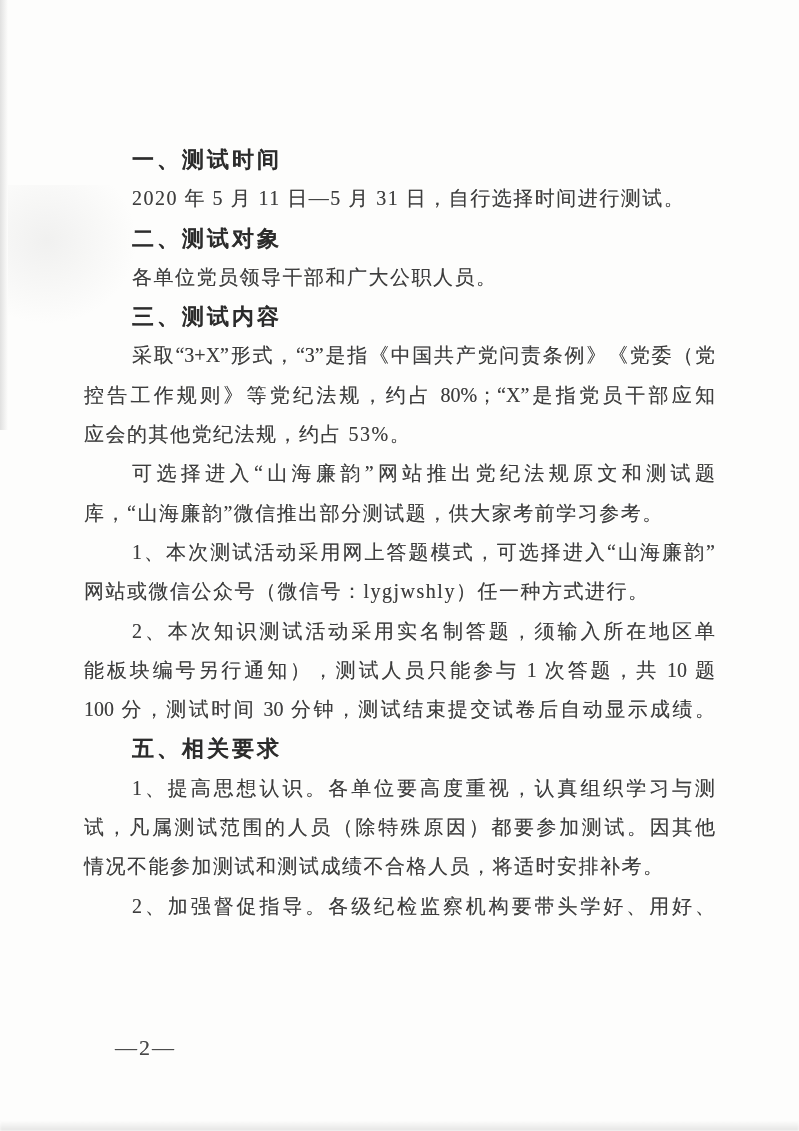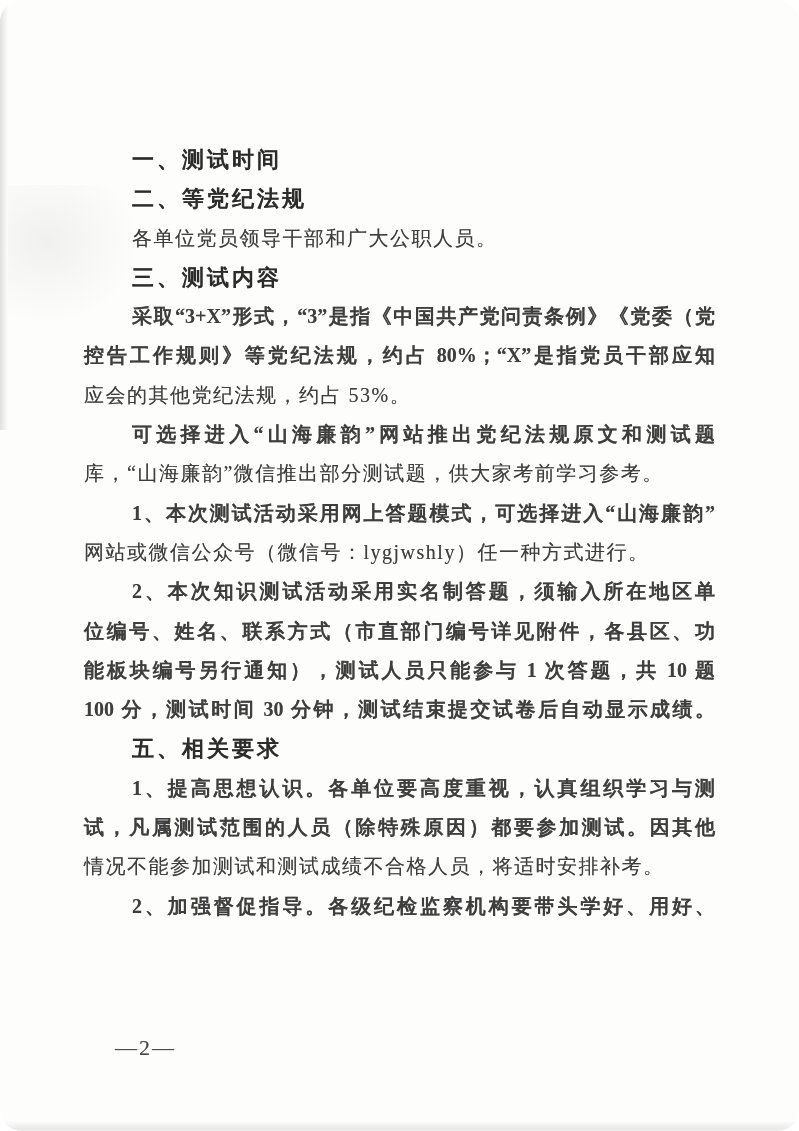--- a/index.html
+++ b/index.html
@@ -2,21 +2,20 @@
 <html><head>
 <meta charset="utf-8">
 <style>
   html,body{margin:0;padding:0;background:#ffffff;}
   .page{
     position:relative;
     width:799px;height:1131px;
     background:#fdfdfc;
     overflow:hidden;
     font-family:"Liberation Serif","DejaVu Serif",serif;
-    border-radius:22px;
   }
   
   .scan-edge{
     position:absolute;left:0;top:0;width:8px;height:430px;
     background:linear-gradient(to right, rgba(190,190,190,0.45), rgba(255,255,255,0));
     pointer-events:none;
   }
   .scan-smudge-topleft{
     position:absolute;left:8px;top:185px;width:130px;height:140px;
     background:radial-gradient(ellipse at 30% 40%, rgba(150,150,150,0.12), rgba(255,255,255,0) 70%);
@@ -31,21 +30,21 @@
   
   .doc{
     position:absolute;left:84px;top:140px;width:631px;
     font-size:20px;
     line-height:39.3px;
     color:#3e3e3e;
     text-shadow:0 0 0.5px rgba(70,70,70,0.55);
   }
   .line{margin:0;padding:0;}
   .ind{text-indent:48px;}
-  .jst{text-align:justify;text-align-last:justify;font-weight:bold;}
+  .jst{text-align:justify;text-align-last:justify;}
   .short{letter-spacing:1.5px;}
   .hd{
     font-family:"Liberation Sans","DejaVu Sans",sans-serif;
     font-weight:bold;
     font-size:22px;
     letter-spacing:3px;
     color:#2c2c2c;
   }
   .pageno{
     position:absolute;left:115px;top:1035px;
@@ -58,35 +57,35 @@
 <body>
 
 <div class="page">
 
   <div class="scan-edge"></div>
   <div class="scan-smudge-topleft"></div>
 
   <main class="doc">
 
     <h2 class="line hd ind">一、测试时间</h2>
+    <p class="line ind short">2020 年 5 月 11 日—5 月 31 日，自行选择时间进行测试。</p>
 
-    <h2 class="line hd ind">二、等党纪法规</h2>
+    <h2 class="line hd ind">二、测试对象</h2>
     <p class="line ind short">各单位党员领导干部和广大公职人员。</p>
 
     <h2 class="line hd ind">三、测试内容</h2>
     <p class="line ind jst">采取“3+X”形式，“3”是指《中国共产党问责条例》《党委（党</p>
     <p class="line jst">控告工作规则》等党纪法规，约占 80%；“X”是指党员干部应知</p>
     <p class="line short">应会的其他党纪法规，约占 53%。</p>
     <p class="line ind jst">可选择进入“山海廉韵”网站推出党纪法规原文和测试题</p>
     <p class="line short">库，“山海廉韵”微信推出部分测试题，供大家考前学习参考。</p>
 
     <p class="line ind jst">1、本次测试活动采用网上答题模式，可选择进入“山海廉韵”</p>
     <p class="line short">网站或微信公众号（微信号：lygjwshly）任一种方式进行。</p>
     <p class="line ind jst">2、本次知识测试活动采用实名制答题，须输入所在地区单</p>
-    <p class="line jst">位编号、姓名、联系方式（市直部门编号详见附件，各县区、功</p>
     <p class="line jst">能板块编号另行通知），测试人员只能参与 1 次答题，共 10 题</p>
     <p class="line jst">100 分，测试时间 30 分钟，测试结束提交试卷后自动显示成绩。</p>
 
     <h2 class="line hd ind">五、相关要求</h2>
     <p class="line ind jst">1、提高思想认识。各单位要高度重视，认真组织学习与测</p>
     <p class="line jst">试，凡属测试范围的人员（除特殊原因）都要参加测试。因其他</p>
     <p class="line short">情况不能参加测试和测试成绩不合格人员，将适时安排补考。</p>
     <p class="line ind jst">2、加强督促指导。各级纪检监察机构要带头学好、用好、</p>
 
   </main>

